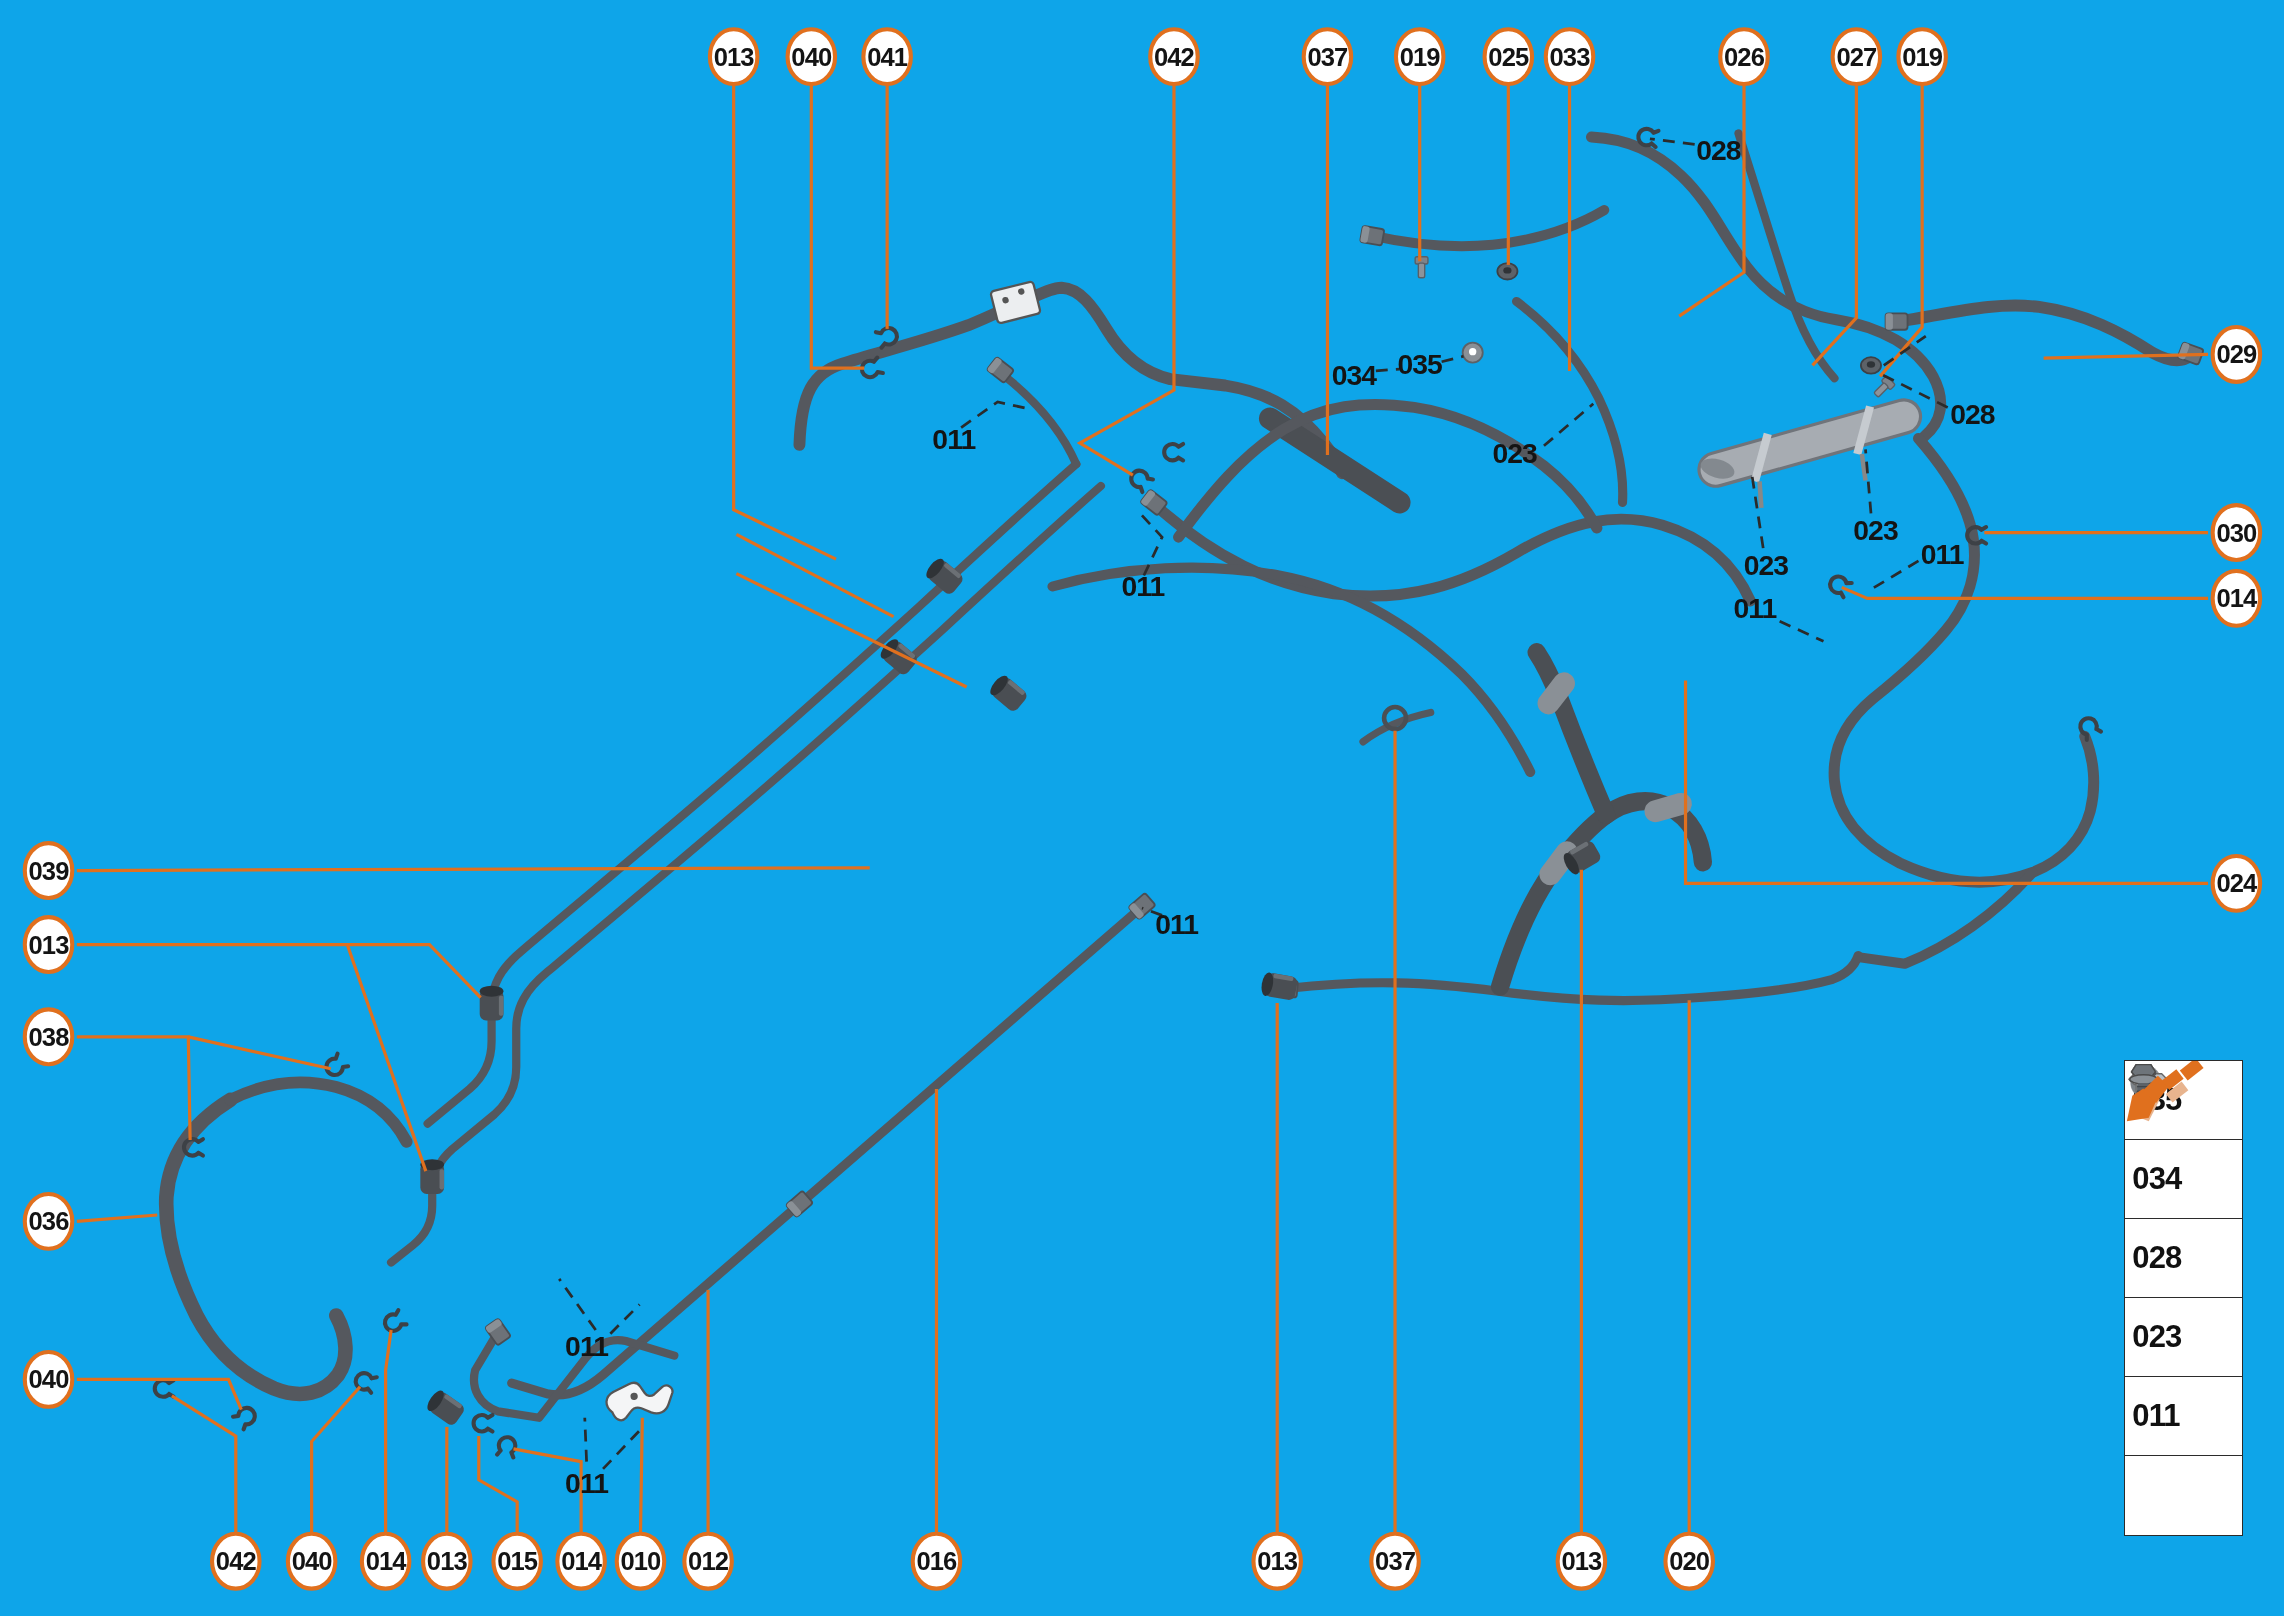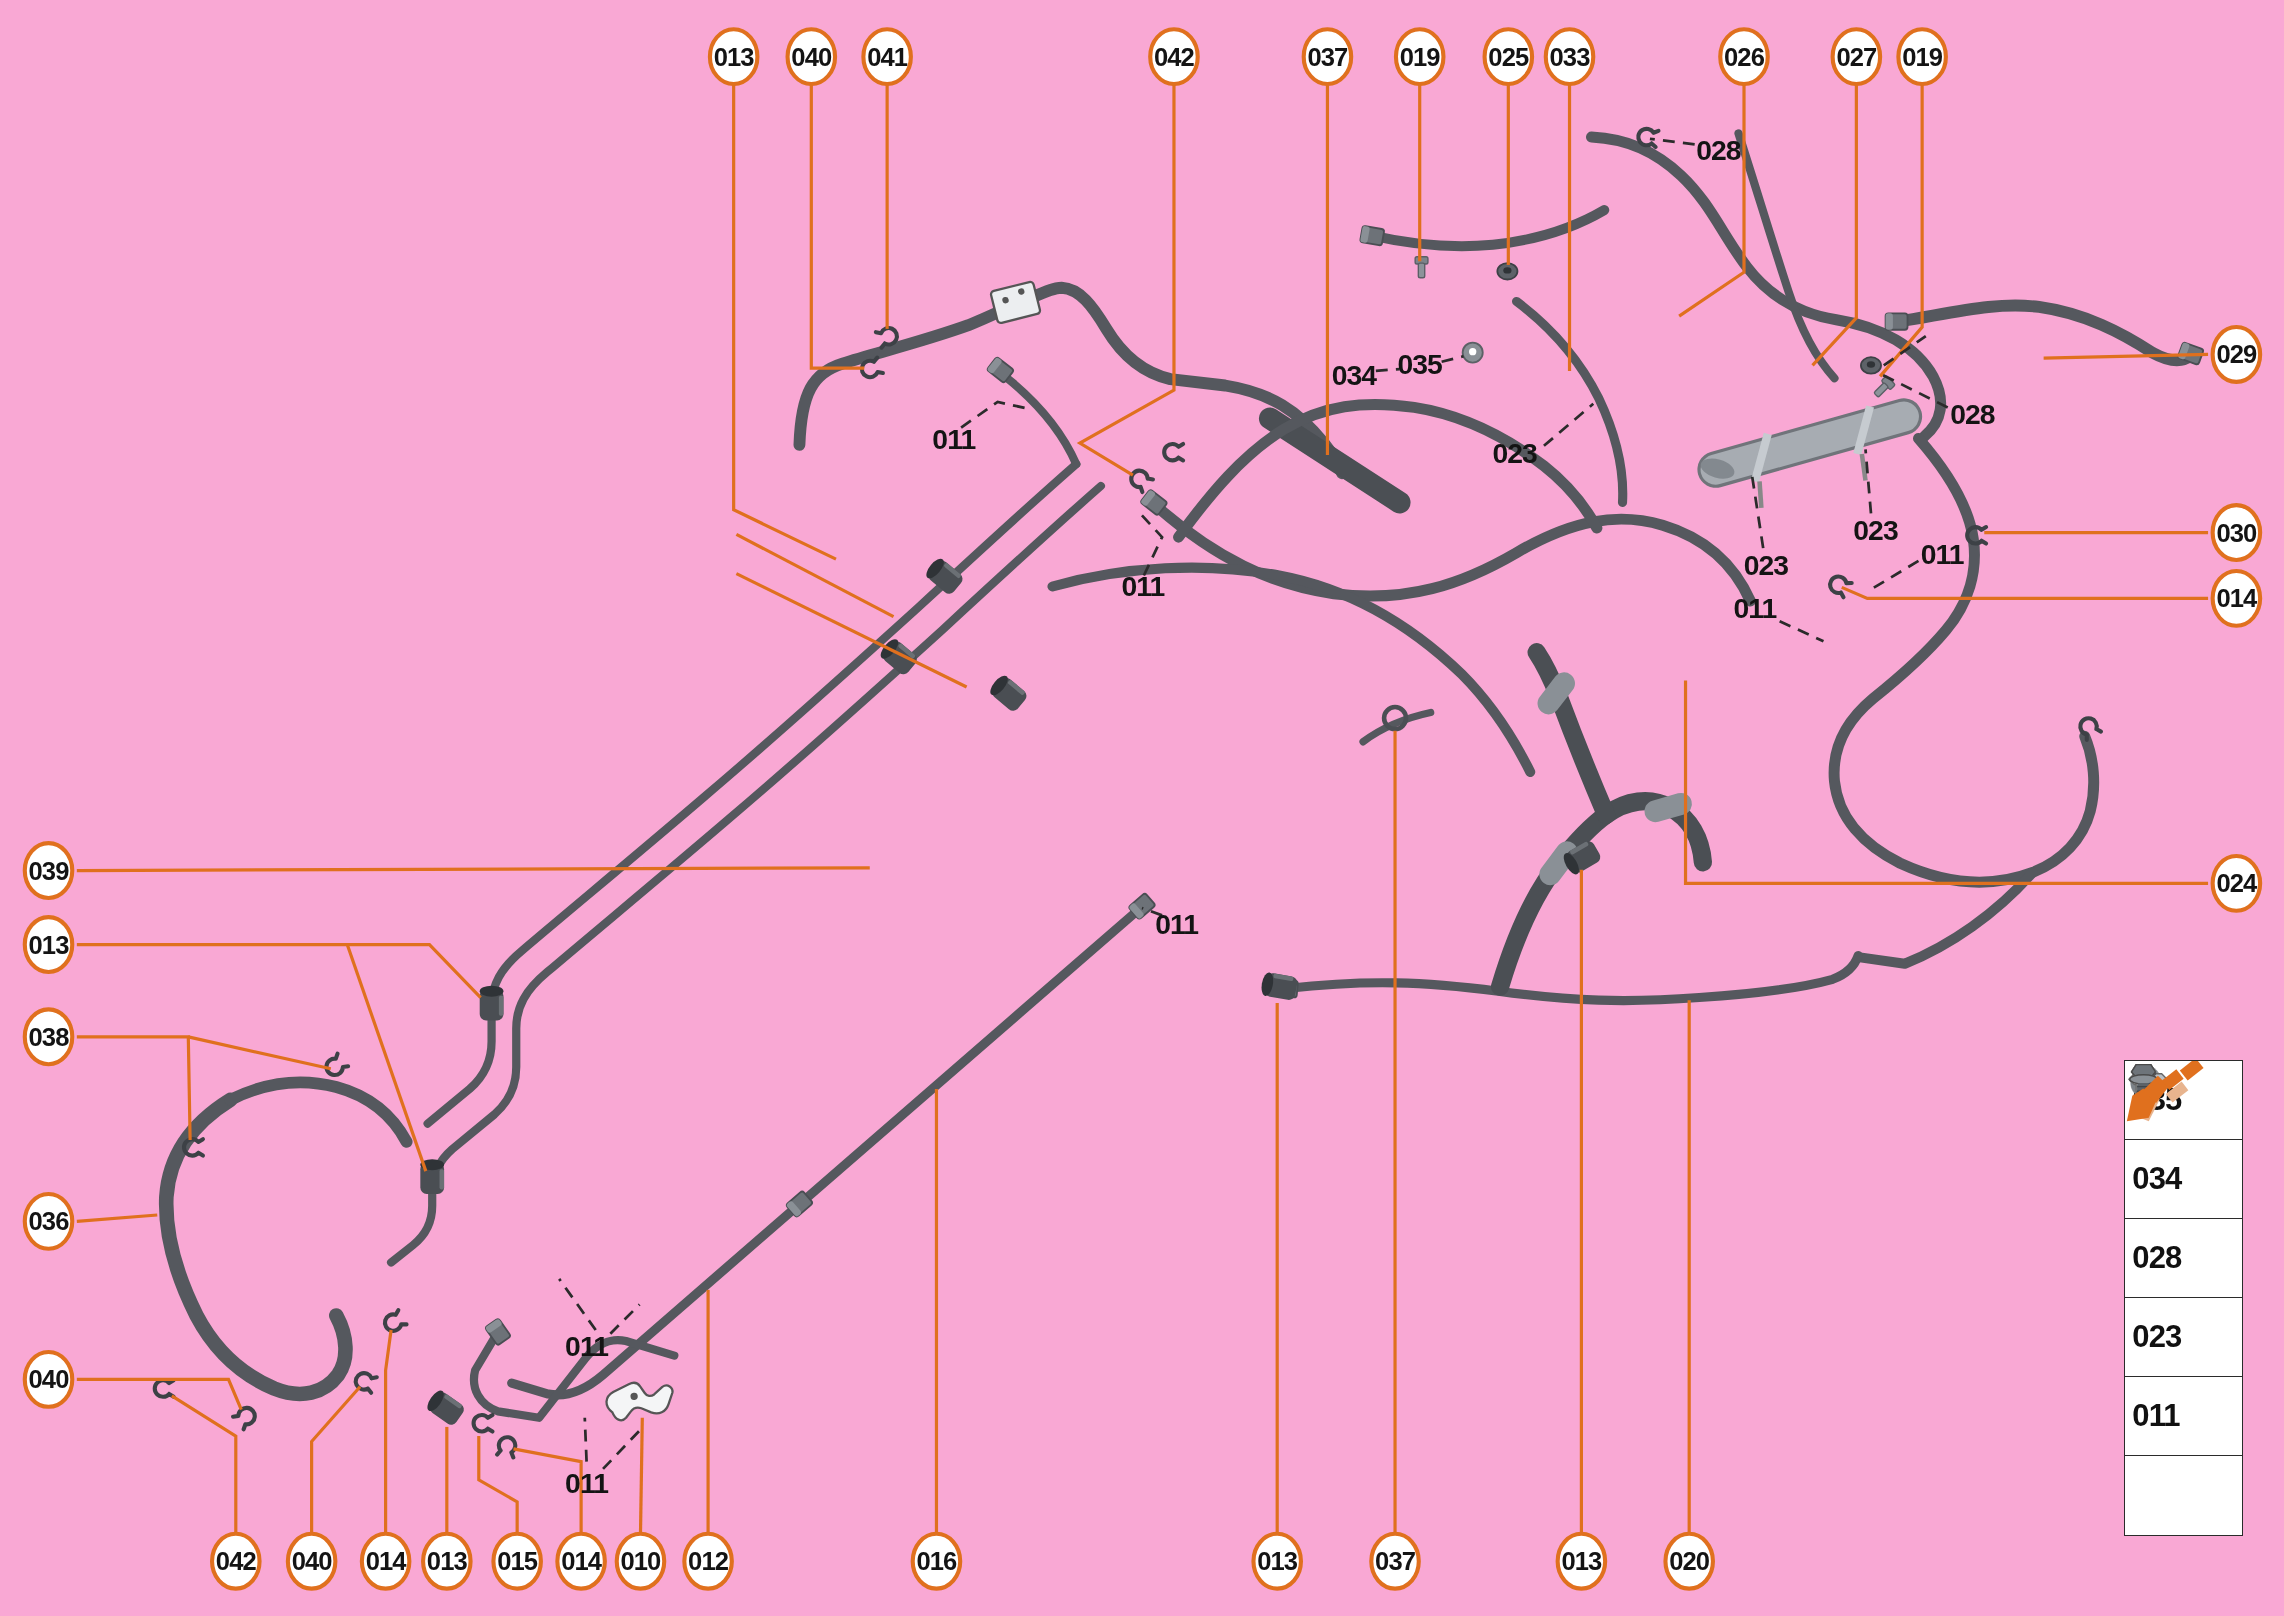--- a/index.html
+++ b/index.html
@@ -1,17 +1,17 @@
 <!DOCTYPE html>
 <html style="font-size:14.6px"><head>
 <meta charset="utf-8">
 <style>
   html,body{margin:0;padding:0;background:#ffffff;}
   body{font-family:"Liberation Sans", sans-serif;}
-  .stage{position:relative;width:2284px;height:1616px;background:#f9a8d4;overflow:hidden;}
+  .stage{position:relative;width:2284px;height:1616px;background:#0ea5e9;overflow:hidden;}
   svg{position:absolute;left:0;top:0;}
   .legend{position:absolute;left:2124px;top:1060px;width:119px;border:1.8px solid #2b2b2b;background:#fff;box-sizing:border-box;}
   .legend-row{height:79px;border-bottom:1.8px solid #2b2b2b;display:flex;align-items:center;justify-content:space-between;padding:0 7.3px;box-sizing:border-box;}
   .legend-row:last-child{border-bottom:none;}
   .legend-label{font-size:31px;font-weight:700;color:#111;letter-spacing:-0.9px;}
   .legend-icon svg{display:block;}
 </style>
 </head>
 <body>
 

